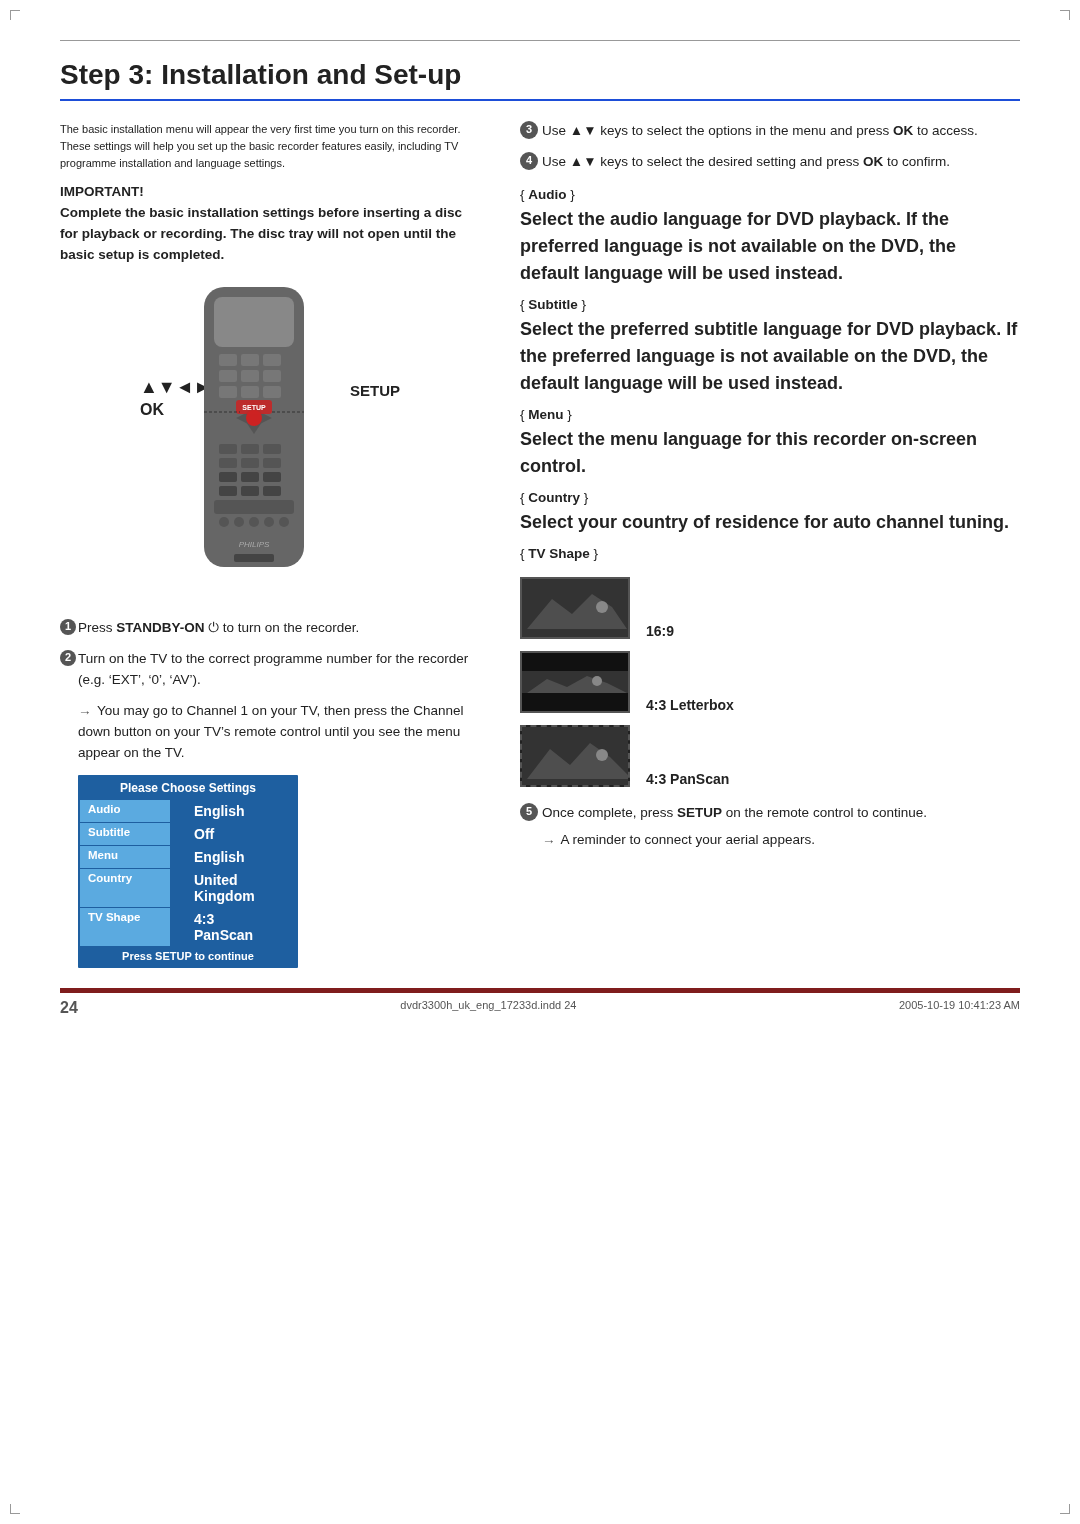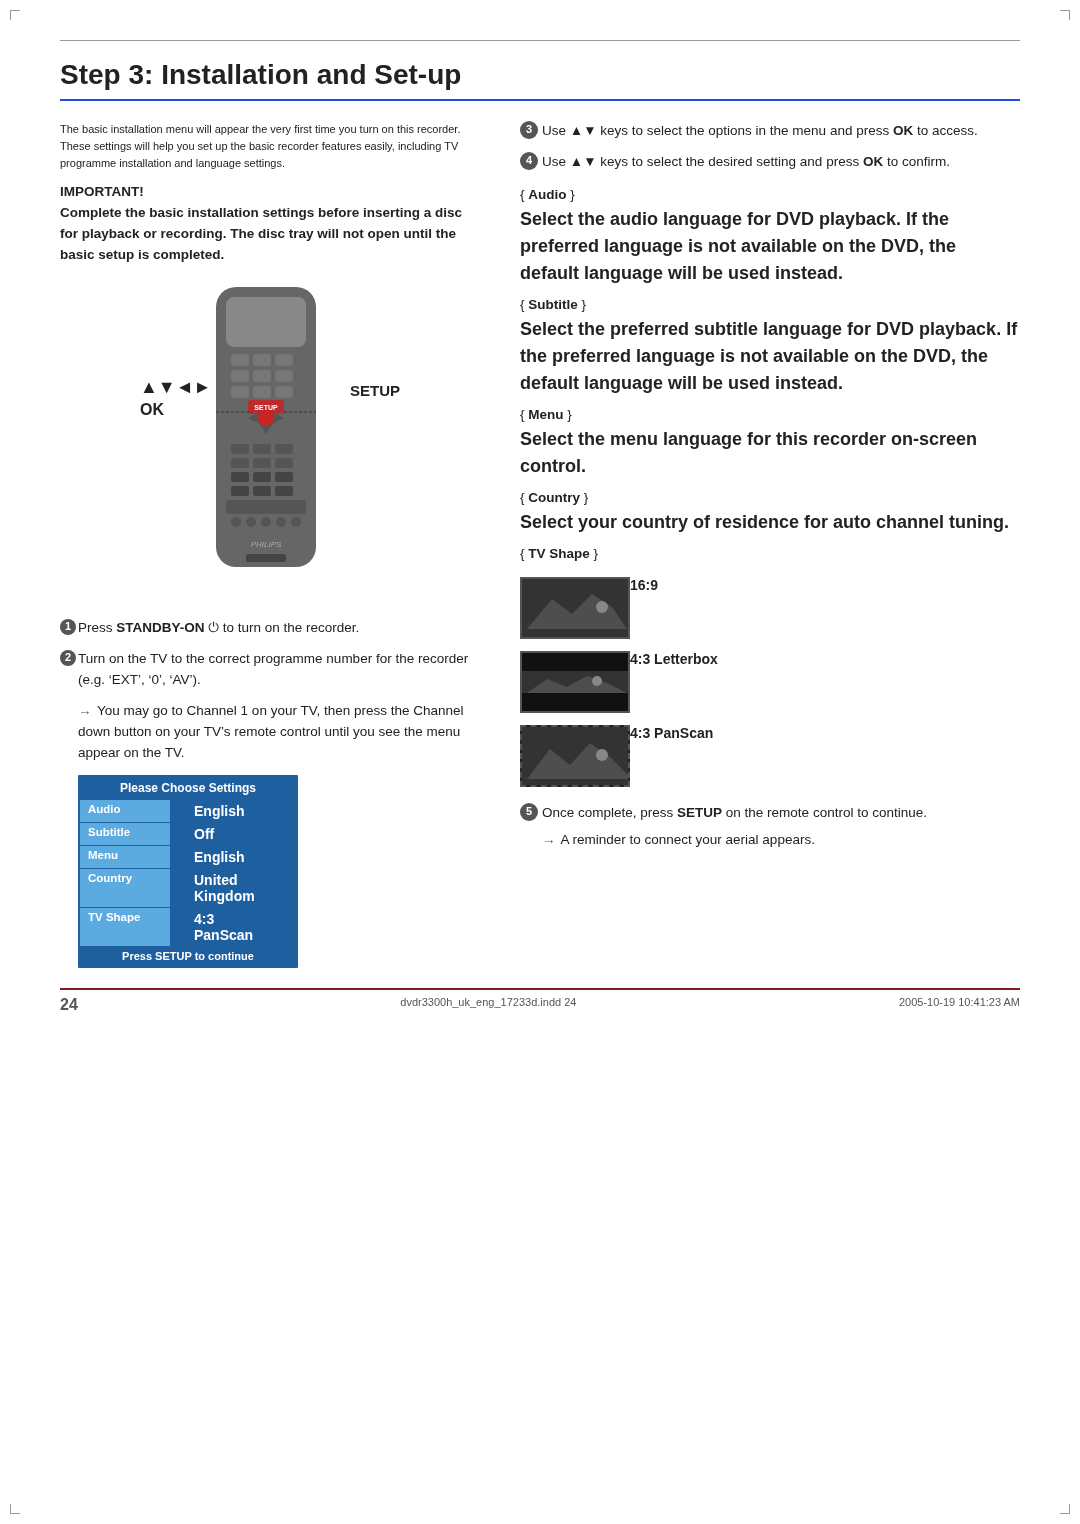--- a/index.html
+++ b/index.html
@@ -194,22 +194,23 @@
       font-weight: bold;
     }
 
     
     .tv-shapes {
       margin-top: 16px;
     }
 
     .tv-shape-row {
       display: flex;
-      align-items: flex-start;
+      align-items: flex-end;
       margin-bottom: 12px;
+      gap: 16px;
     }
 
     .tv-label {
       font-size: 14px;
       font-weight: bold;
     }
 
     
     .tips-box {
       background: #e8e8e8;
@@ -224,21 +225,21 @@
       font-style: italic;
       font-weight: bold;
     }
 
     
     .page-footer {
       display: flex;
       justify-content: space-between;
       margin-top: 20px;
       padding-top: 6px;
-      border-top: 2px solid #7f1d1d;
+      border-top: 5px solid #7f1d1d;
       font-size: 11px;
       color: #555;
     }
 
     
     .num-circle {
       display: inline-flex;
       align-items: center;
       justify-content: center;
       width: 18px;
@@ -278,21 +279,21 @@
       <div class="remote-container">
         <div style="position:relative; width:260px; height:320px;">
 
           <div style="position:absolute; left:0; top:95px;">
             <div class="arrow-label">▲▼◄►</div>
             <div class="ok-label">OK</div>
           </div>
 
           <div style="position:absolute; right:0; top:100px; font-weight:bold; font-size:15px;">SETUP</div>
 
-          <div style="position:absolute; left:56px; top:0;">
+          <div style="position:absolute; left:44px; top:0;">
             <svg width="140" height="300" viewBox="0 0 140 300">
 
               <rect x="20" y="5" width="100" height="280" rx="20" ry="20" fill="#666"></rect>
 
               <rect x="30" y="15" width="80" height="50" rx="8" fill="#888"></rect>
 
               <rect x="35" y="72" width="18" height="12" rx="2" fill="#777"></rect>
               <rect x="57" y="72" width="18" height="12" rx="2" fill="#777"></rect>
               <rect x="79" y="72" width="18" height="12" rx="2" fill="#777"></rect>
               <rect x="35" y="88" width="18" height="12" rx="2" fill="#777"></rect>

